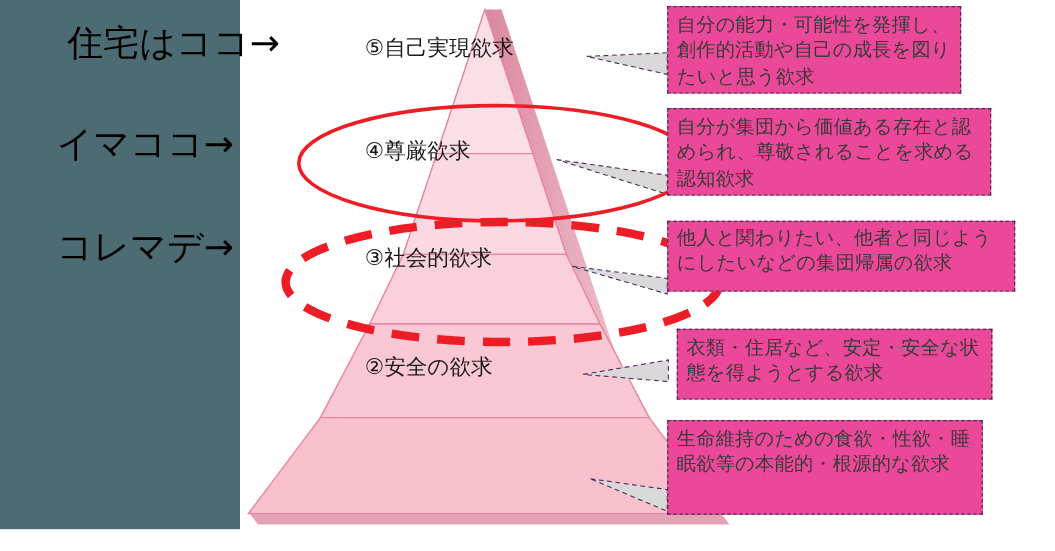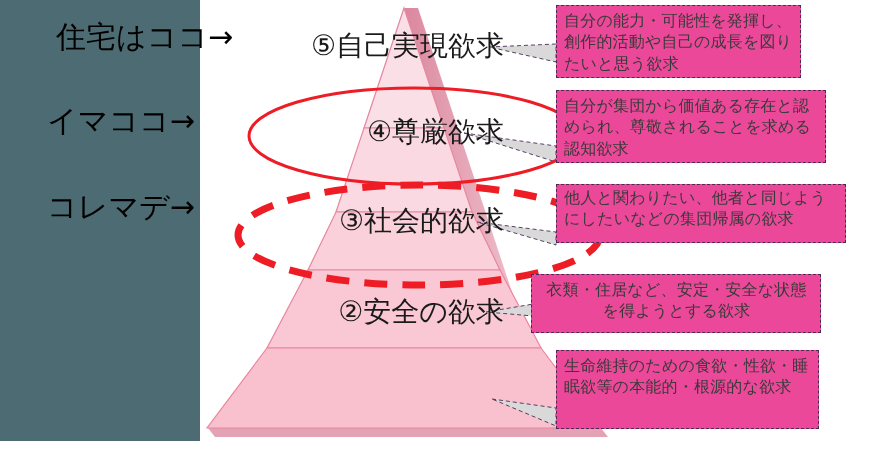--- a/index.html
+++ b/index.html
@@ -47,25 +47,25 @@
     top: 0;
     width: 879px;
     height: 459px;
     overflow: visible;
   }
 
   
   .tier-label {
     position: absolute;
     color: #1a1a1a;
-    font-size: 28px;
+    font-size: 18px;
     line-height: 1;
     white-space: nowrap;
     font-family: "DejaVu Sans", "Liberation Sans", sans-serif;
-    text-align: right;
+    text-align: left;
   }
 
   
   .callout {
     position: absolute;
     box-sizing: border-box;
     background: #ec4899;
     border: 1px dashed #4b2b55;
     color: #3a3a3a;
     font-size: 16px;
@@ -123,16 +123,16 @@
     <ellipse cx="419" cy="235" rx="181" ry="50" fill="none" stroke="#ee1c25" stroke-width="7" stroke-dasharray="23 15" stroke-linecap="butt"></ellipse>
   </svg>
 
   <div class="annot" id="annot-0">住宅はココ→</div>
   <div class="annot" id="annot-1">イマココ→</div>
   <div class="annot" id="annot-2">コレマデ→</div>
 
   <div class="callout" style="left:556px; top:5px;  width:245px; height:73px;">自分の能力・可能性を発揮し、創作的活動や自己の成長を図りたいと思う欲求</div>
   <div class="callout" style="left:556px; top:90px; width:270px; height:73px;">自分が集団から価値ある存在と認められ、尊敬されることを求める認知欲求</div>
   <div class="callout" style="left:556px; top:184px; width:290px; height:59px;font-family:Liberation Mono, monospace;">他人と関わりたい、他者と同じようにしたいなどの集団帰属の欲求</div>
-  <div class="callout" style="left:531px; top:274px; width:290px; height:59px;text-align:center;">衣類・住居など、安定・安全な状態を得ようとする欲求</div>
+  <div class="callout" style="left:564px; top:274px; width:263px; height:59px;">衣類・住居など、安定・安全な状態を得ようとする欲求</div>
   <div class="callout" style="left:556px; top:350px; width:263px; height:79px;">生命維持のための食欲・性欲・睡眠欲等の本能的・根源的な欲求</div>
 
 </div>
 
 </body></html>

